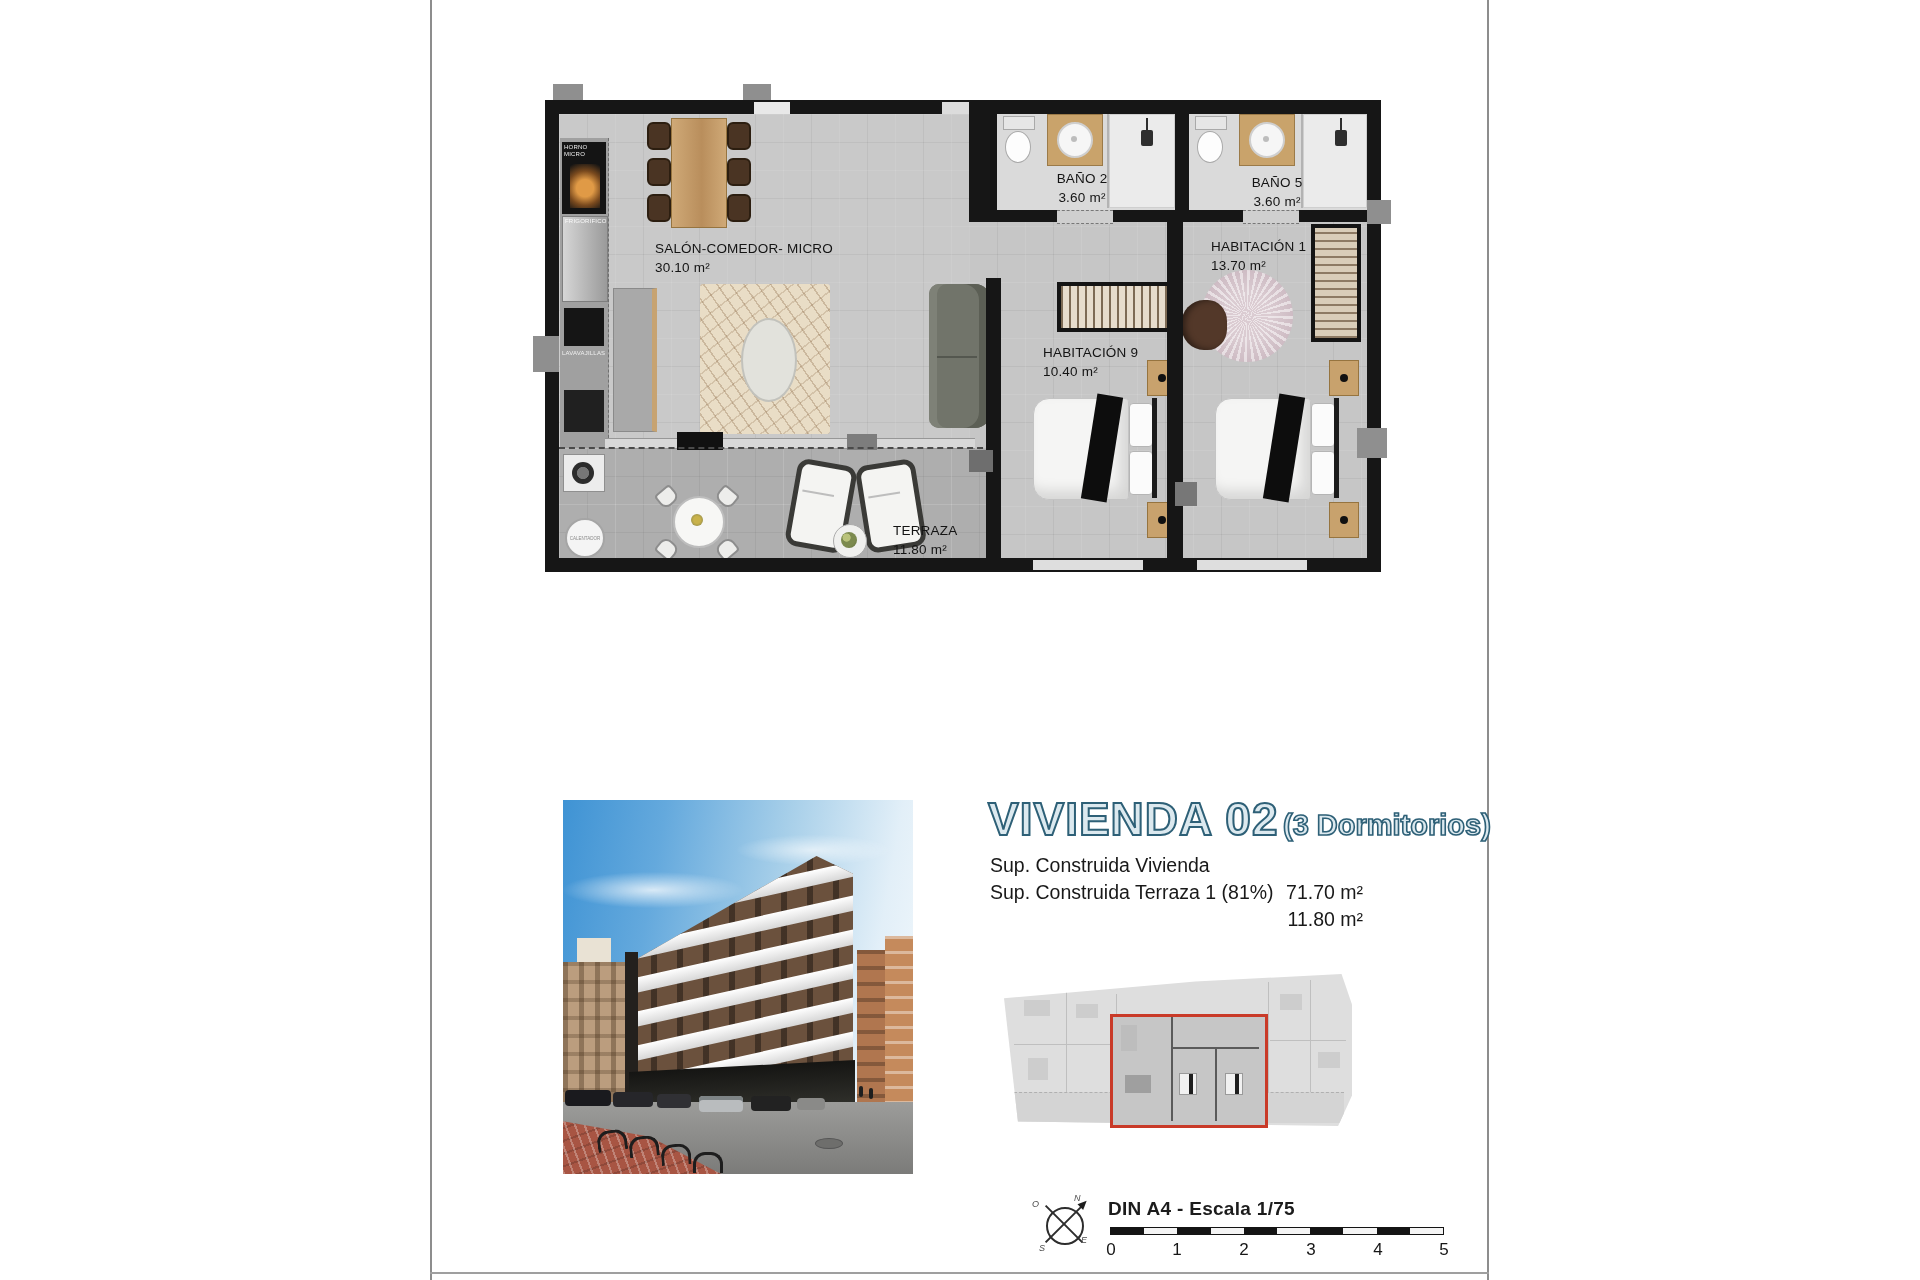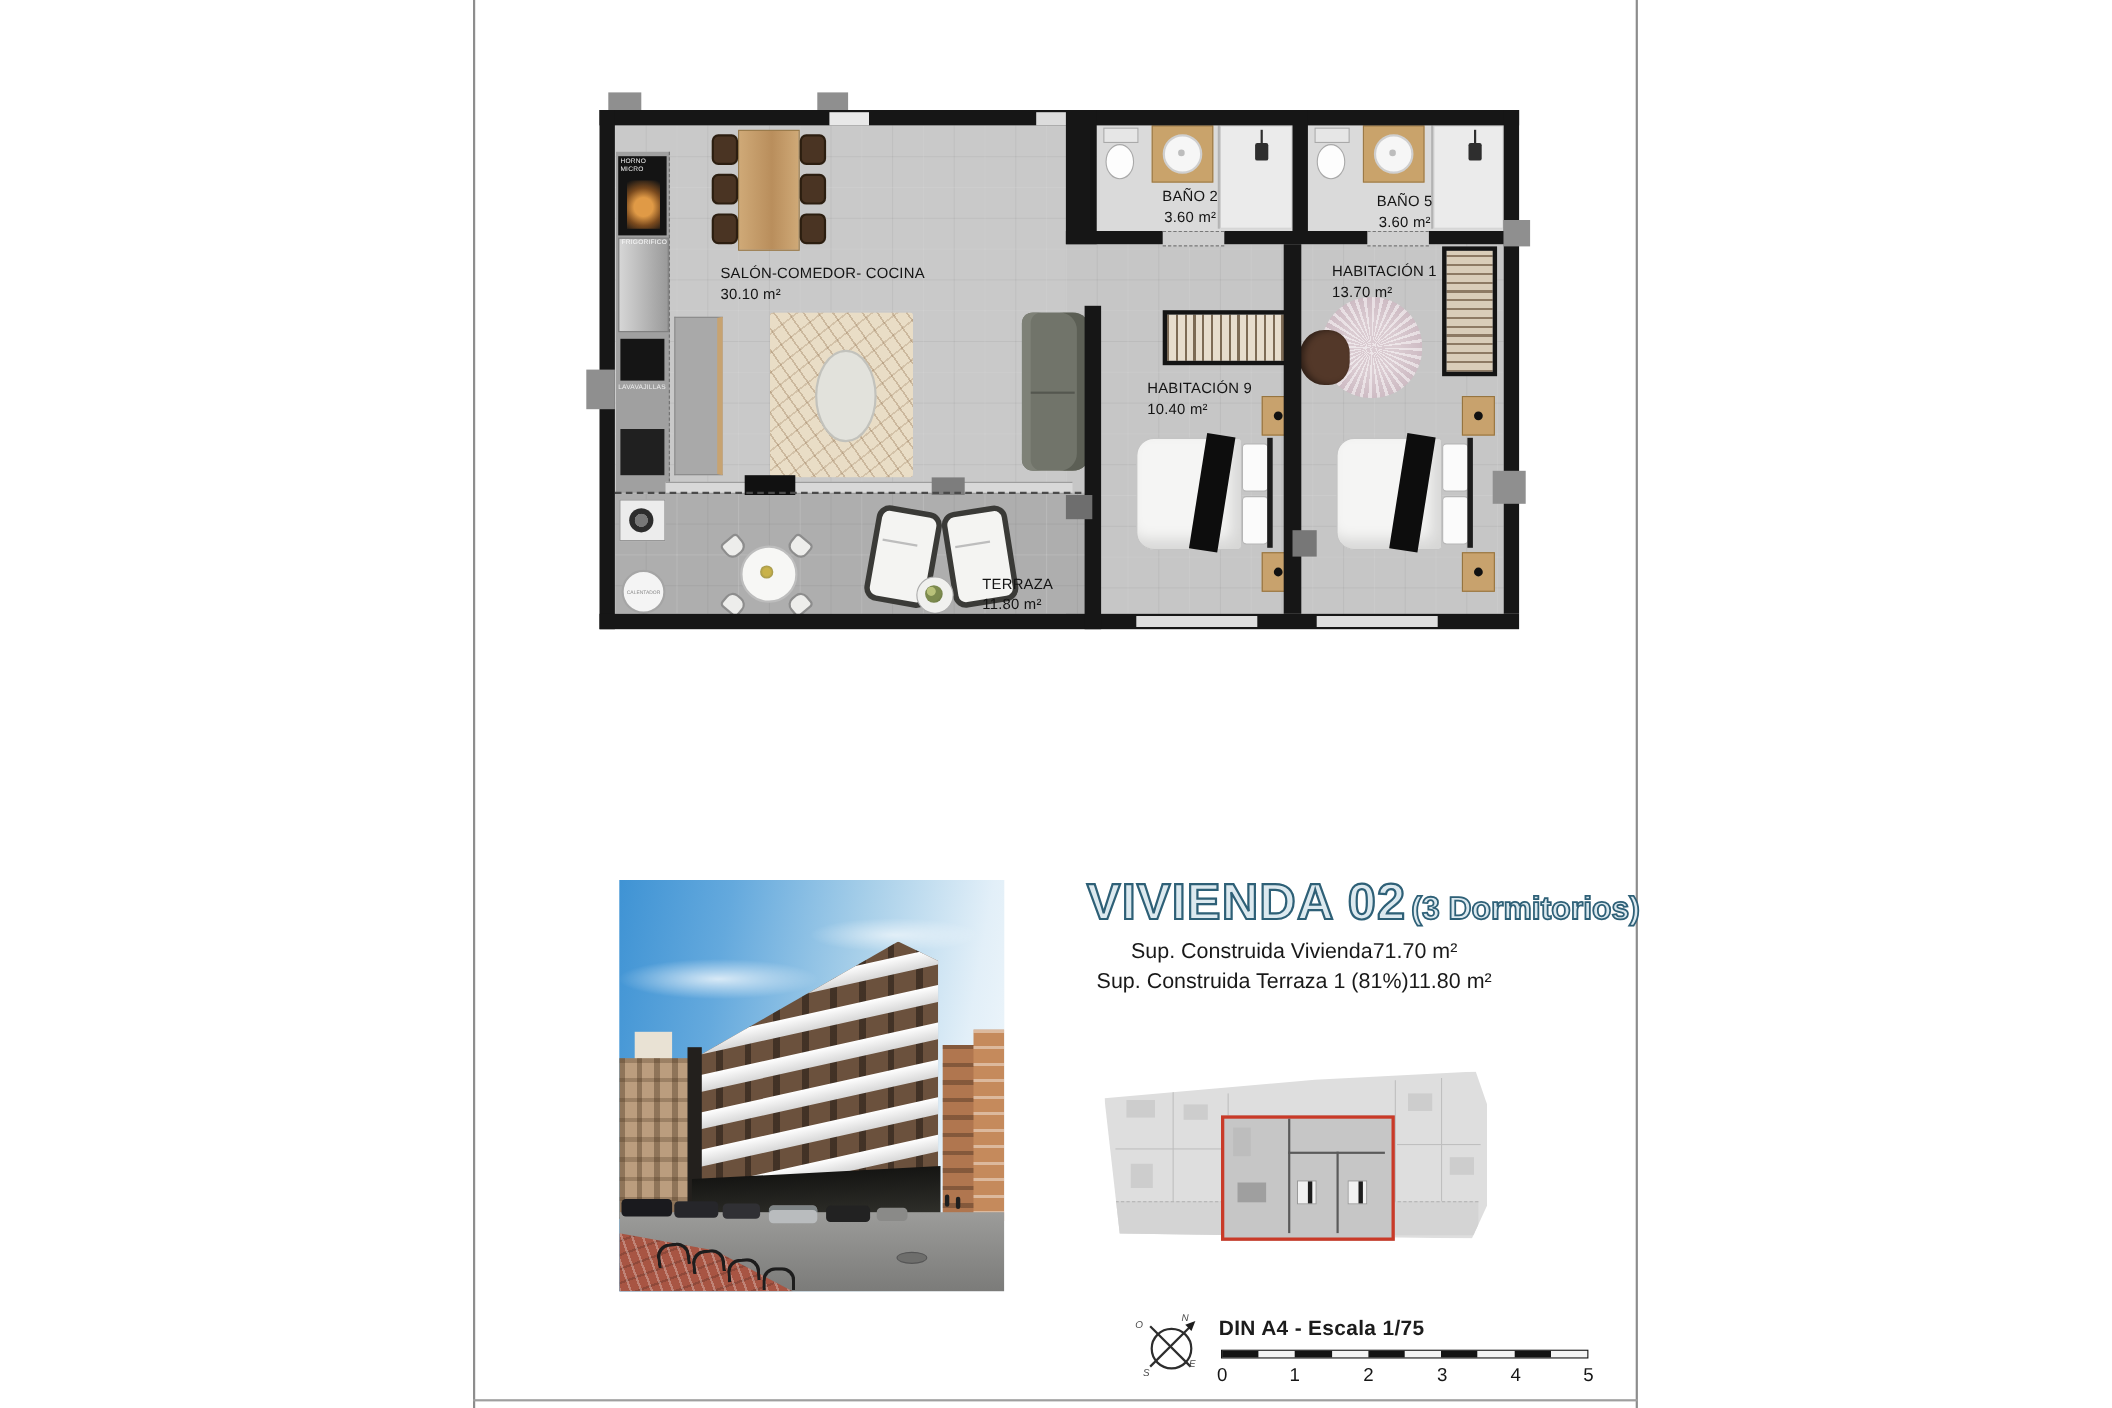--- a/index.html
+++ b/index.html
@@ -129,21 +129,21 @@
   .car{position:absolute;border-radius:4px;}
   .manhole{position:absolute;left:252px;top:338px;width:26px;height:9px;border-radius:50%;background:#6e6e6c;border:1px solid #555;}
   .person{position:absolute;width:4px;height:11px;background:#1e1e1e;border-radius:2px;}
 
   
   #title{position:absolute;left:988px;top:792px;white-space:nowrap;
      font-weight:bold;color:#dce9ef;-webkit-text-stroke:2px #2e6077;text-shadow:0 0 1px #2e6077;}
   #title .big{font-size:46px;letter-spacing:1px;}
   #title .small{font-size:29px;-webkit-text-stroke:1.6px #2e6077;}
   #stable{position:absolute;left:990px;top:852px;width:373px;font-size:19.5px;color:#191919;}
-  .srow{display:flex;justify-content:center;height:27px;line-height:27px;}
+  .srow{display:flex;justify-content:flex-start;height:27px;line-height:27px;flex-direction:column;}
   .srow .sval{text-align:right;}
   .srow b{font-weight:bold;}
   .srow .bold{font-weight:bold;}
 
   
   #miniplan{position:absolute;left:998px;top:962px;width:366px;height:182px;}
   #mini-building{position:absolute;left:6px;top:12px;width:348px;height:152px;background:#dedede;
      clip-path:polygon(0% 16%,55% 5%,97% 0%,100% 20%,100% 80%,96% 100%,4% 97%);}
   .mline{position:absolute;background:#bfbfbf;}
   .mblob{position:absolute;background:#cdcdcd;}
@@ -289,21 +289,21 @@
   <div class="abs" style="left:630px;top:384px;width:22px;height:24px;background:#777;"></div>
 
   <div class="tab" style="left:8px;top:-14px;width:30px;height:16px;"></div>
   <div class="tab" style="left:198px;top:-14px;width:28px;height:16px;"></div>
   <div class="tab" style="left:822px;top:102px;width:24px;height:24px;"></div>
   <div class="tab" style="left:812px;top:330px;width:30px;height:30px;"></div>
   <div class="tab" style="left:-12px;top:238px;width:26px;height:36px;"></div>
   <div class="tab" style="left:424px;top:352px;width:24px;height:22px;background:#6e6e6e;"></div>
 
   <div class="rlabel" style="left:110px;top:142px;">
-    <span class="nm">SALÓN-COMEDOR- COCINA</span>
+    <span class="nm">SALÓN-COMEDOR- MICRO</span>
     <span class="area">30.10 m²</span>
   </div>
   <div class="rlabel center" style="left:480px;top:72px;width:114px;">
     <span class="nm">BAÑO 2</span>
     <span class="area">3.60 m²</span>
   </div>
   <div class="rlabel center" style="left:672px;top:76px;width:120px;">
     <span class="nm">BAÑO 5</span>
     <span class="area">3.60 m²</span>
   </div>

